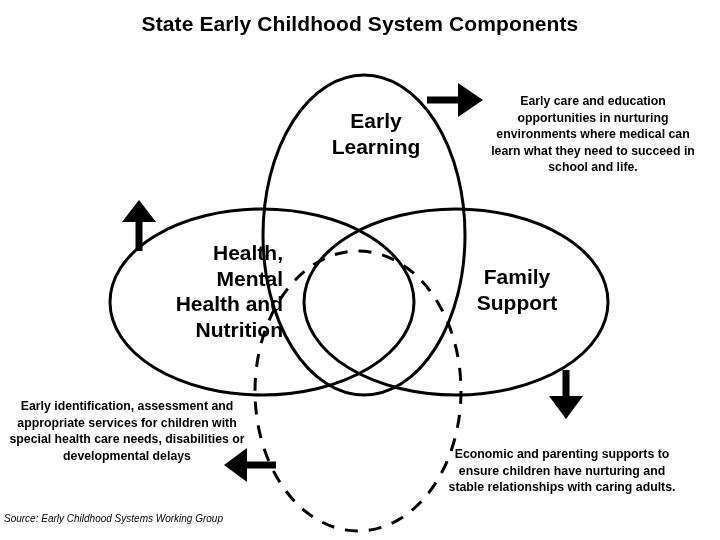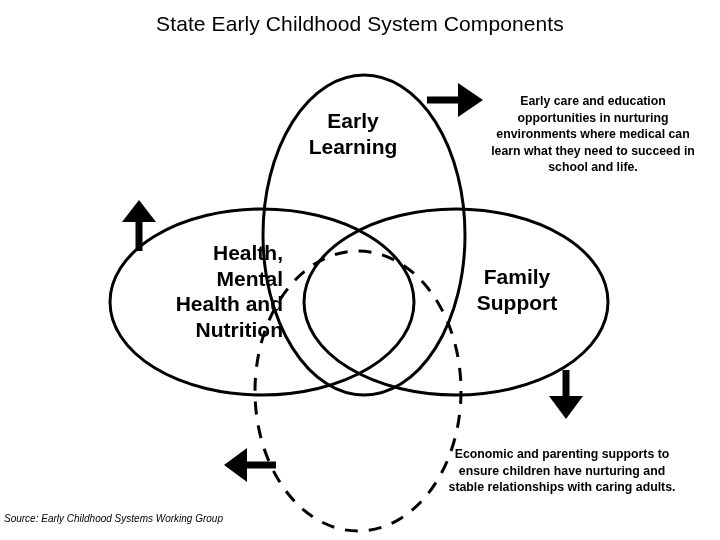--- a/index.html
+++ b/index.html
@@ -31,35 +31,35 @@
   }
 
   
   .title {
     position: absolute;
     left: 0;
     top: 12px;
     width: 720px;
     text-align: center;
     font-size: 21px;
-    font-weight: normal;
+    font-weight: bold;
     letter-spacing: 0.1px;
   }
 
   
   .circle-label {
     position: absolute;
     font-size: 21px;
     font-weight: bold;
     line-height: 1.22;
     text-align: center;
     white-space: pre-line;
   }
   .lbl-early-learning {
-    left: 278px;
+    left: 301px;
     top: 108px;
     width: 150px;
   }
   .lbl-health {
     left: 113px;
     top: 240px;
     width: 170px;
     text-align: right;
   }
   .lbl-family {
@@ -161,18 +161,19 @@
 Health and
 Nutrition</div>
 
   <div class="circle-label lbl-family">Family
 Support</div>
 
 
 
   <div class="callout callout-tr">Early care and education opportunities in nurturing environments where medical can learn what they need to succeed in school and life.</div>
 
+  <div class="callout callout-bl">Early identification, assessment and appropriate services for children with special health care needs, disabilities or developmental delays</div>
 
   <div class="callout callout-br">Economic and parenting supports to ensure children have nurturing and stable relationships with caring adults.</div>
 
   <div class="source">Source: Early Childhood Systems Working Group</div>
 
 </div>
 
 </body></html>

